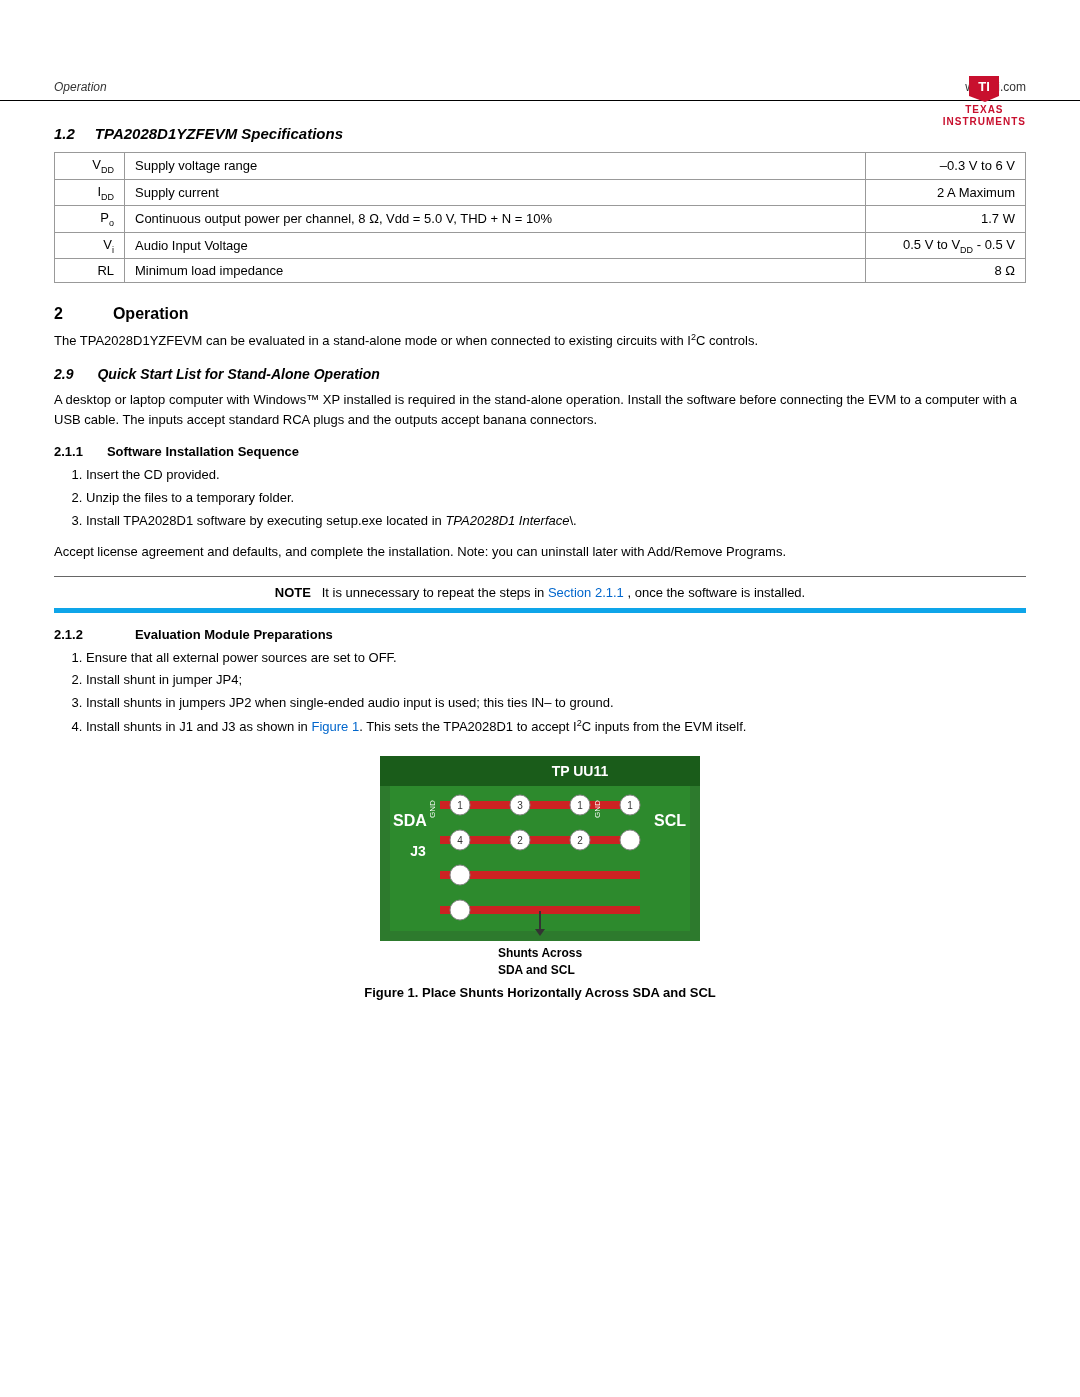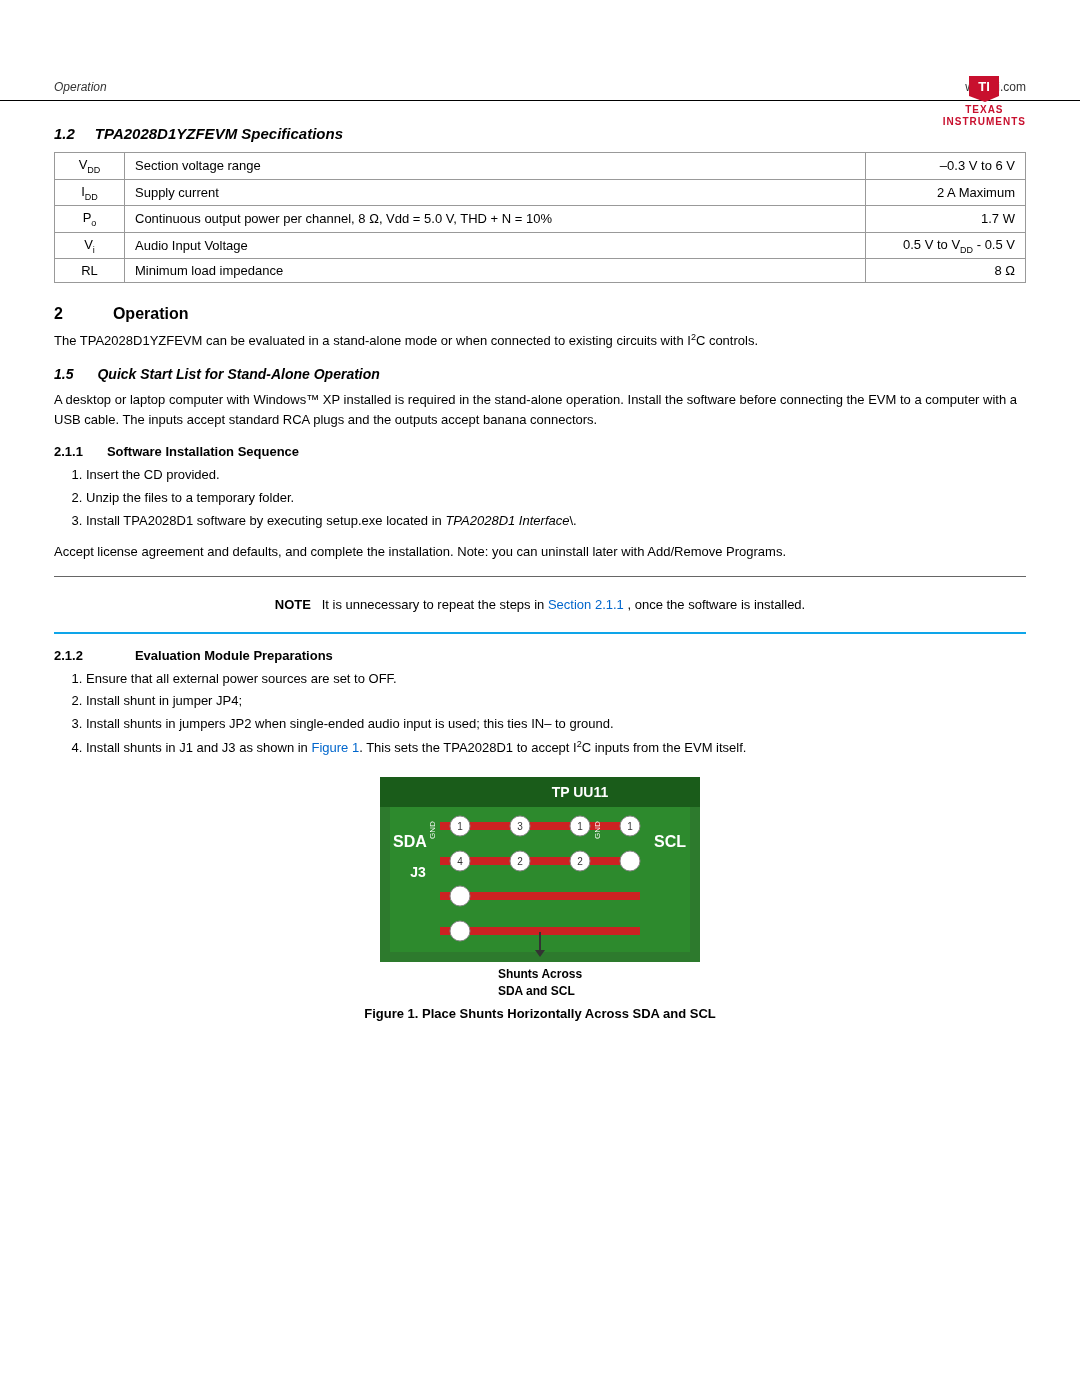--- a/index.html
+++ b/index.html
@@ -28,21 +28,21 @@
       border-collapse: collapse;
       margin-bottom: 22px;
       font-size: 13px;
     }
     table.spec-table td {
       border: 1px solid #999;
       padding: 4px 10px;
     }
     table.spec-table td:first-child {
       width: 70px;
-      text-align: center;
+      text-align: right;
     }
     table.spec-table td:last-child {
       width: 160px;
       text-align: right;
     }
     .body-text {
       font-size: 13px;
       line-height: 1.55;
       margin-bottom: 14px;
     }
@@ -51,22 +51,22 @@
       margin-bottom: 10px;
       font-size: 13px;
       line-height: 1.6;
     }
     ol.numbered-list li {
       margin-bottom: 2px;
     }
     
     .note-box {
       border-top: 1px solid #666;
-      border-bottom: 2px solid #0ea5e9;
-      padding: 20px 20px;
+      border-bottom: 5px solid #0ea5e9;
+      padding: 8px 20px;
       margin: 10px 0 14px 0;
       font-size: 13px;
       text-align: center;
     }
     .note-bold { font-weight: bold; }
     .note-link { color: #0066cc; text-decoration: none; }
     
     .figure-container {
       display: flex;
       flex-direction: column;
@@ -104,21 +104,21 @@
     <div data-name="section-1-2">
       <div style="display:flex; align-items:flex-end; gap:20px; margin-bottom:10px; margin-top:6px;">
         <span style="font-size:15px; font-weight:bold; font-style:italic;" data-name="section-1-2-num">1.2</span>
         <span style="font-size:15px; font-weight:bold; font-style:italic;" data-name="section-1-2-title">TPA2028D1YZFEVM Specifications</span>
       </div>
 
       <table class="spec-table" data-name="spec-table">
         <tbody>
           <tr data-name="table-row">
             <td data-name="table-cell-symbol">V<sub>DD</sub></td>
-            <td data-name="table-cell-desc">Section voltage range</td>
+            <td data-name="table-cell-desc">Supply voltage range</td>
             <td data-name="table-cell-value">–0.3 V to 6 V</td>
           </tr>
           <tr data-name="table-row">
             <td data-name="table-cell-symbol">I<sub>DD</sub></td>
             <td data-name="table-cell-desc">Supply current</td>
             <td data-name="table-cell-value">2 A Maximum</td>
           </tr>
           <tr data-name="table-row">
             <td data-name="table-cell-symbol">P<sub>o</sub></td>
             <td data-name="table-cell-desc">Continuous output power per channel, 8 Ω, Vdd = 5.0 V, THD + N = 10%</td>
@@ -142,21 +142,21 @@
       <div style="display:flex; align-items:baseline; gap:50px; margin-bottom:8px; margin-top:8px;">
         <span style="font-size:16px; font-weight:bold;" data-name="section-2-num">2</span>
         <span style="font-size:16px; font-weight:bold;" data-name="section-2-title">Operation</span>
       </div>
       <p class="body-text" data-name="section-2-body">
         The TPA2028D1YZFEVM can be evaluated in a stand-alone mode or when connected to existing circuits with I<sup>2</sup>C controls.
       </p>
 
       <div data-name="section-2-1">
         <div style="display:flex; align-items:baseline; gap:24px; margin-bottom:8px; margin-top:6px;">
-          <span style="font-size:14px; font-weight:bold; font-style:italic;" data-name="section-2-1-num">1.5</span>
+          <span style="font-size:14px; font-weight:bold; font-style:italic;" data-name="section-2-1-num">2.9</span>
           <span style="font-size:14px; font-weight:bold; font-style:italic;" data-name="section-2-1-title">Quick Start List for Stand-Alone Operation</span>
         </div>
         <p class="body-text" data-name="section-2-1-body">A desktop or laptop computer with Windows™ XP installed is required in the stand-alone operation. Install the software before connecting the EVM to a computer with a USB cable. The inputs accept standard RCA plugs and the outputs accept banana connectors.</p>
 
         <div data-name="section-2-1-1">
           <div style="display:flex; align-items:baseline; margin-bottom:6px; margin-top:8px;">
             <span style="font-size:13px; font-weight:bold;" data-name="section-2-1-1-num">2.1.1</span>
             <span style="font-size:13px; font-weight:bold;margin-left:24px;" data-name="section-2-1-1-title">Software Installation Sequence</span>
           </div>
           <ol class="numbered-list" data-name="install-list">

